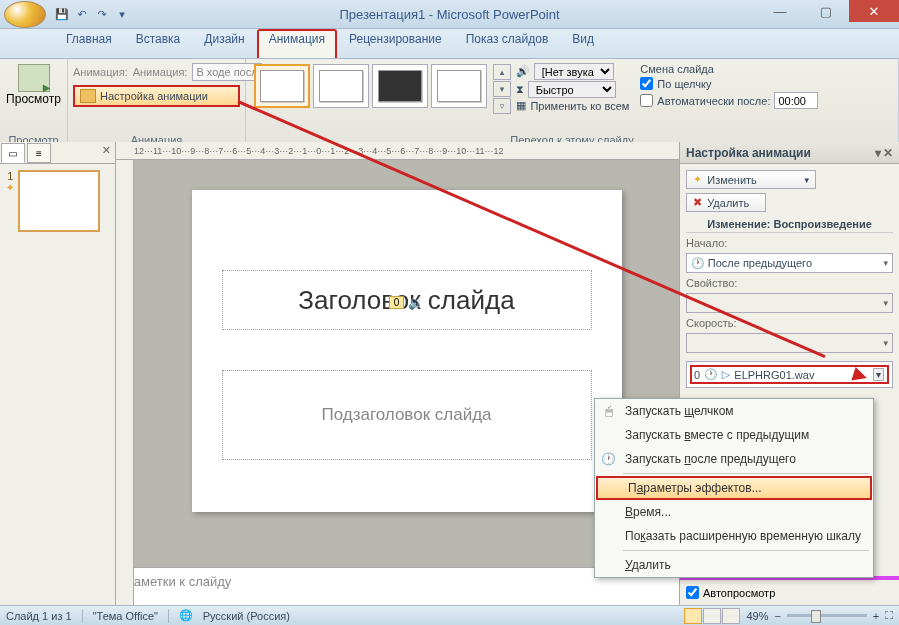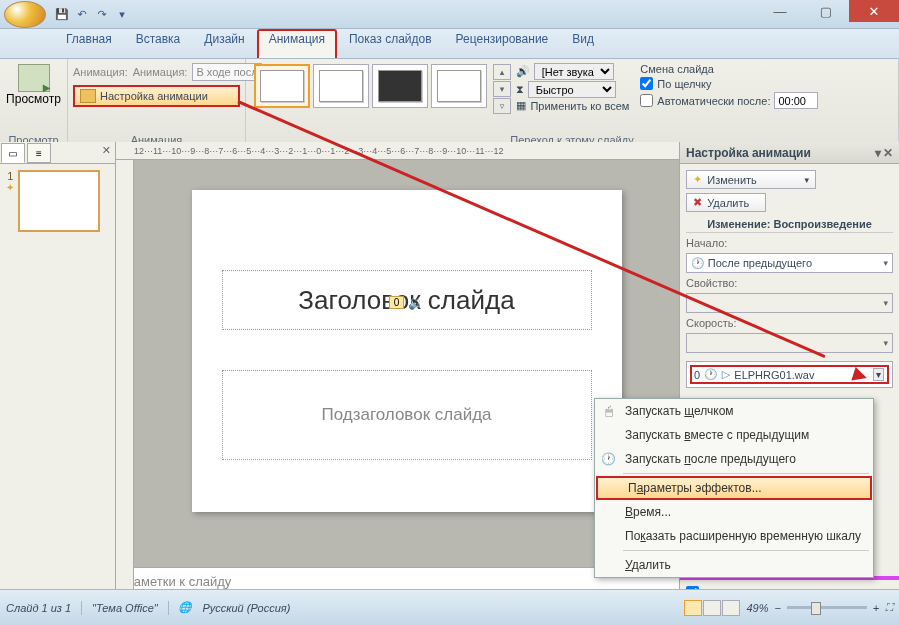--- a/index.html
+++ b/index.html
@@ -103,54 +103,55 @@
 
 
 .arrow-line { position:absolute; background:#c22; z-index:40; }
 .arrow1 { left:238px; top:100px; width:640px; height:3px; transform-origin:left center; transform:rotate(23.5deg); }
 .arrow-head { position:absolute; width:0; height:0; border:7px solid transparent; z-index:41; }
 .ah1 { left:853px; top:370px; border-left-color:#c22; border-left-width:14px; transform:rotate(18deg); }
 .arrow2 { left:865px; top:398px; width:3px; height:80px; }
 .ah2 { left:858px; top:476px; border-top-color:#c22; border-top-width:14px; }
 
 
-.status { position:absolute; bottom:0; left:0; right:0; height:36px; background:linear-gradient(#e2edf5,#c5d9e8); border-top:1px solid #a8b8c8; display:flex; align-items:center; font-size:11px; color:#3a4a5a; padding:0 6px; gap:10px;font-style:italic; }
+.status { position:absolute; bottom:0; left:0; right:0; height:20px; background:linear-gradient(#e2edf5,#c5d9e8); border-top:1px solid #a8b8c8; display:flex; align-items:center; font-size:11px; color:#3a4a5a; padding:0 6px; gap:10px; }
 .status-sep { width:1px; height:14px; background:#a8b8c8; }
 .zoom { margin-left:auto; display:flex; align-items:center; gap:6px; }
 .zoom-slider { width:80px; height:3px; background:#a8b8c8; position:relative; }
 .zoom-slider::after { content:""; position:absolute; left:30%; top:-4px; width:8px; height:11px; background:#e8e8e0; border:1px solid #888; }
 .viewbtns { display:flex; gap:1px; }
 .viewbtn { width:18px; height:16px; border:1px solid #aab; background:#f0f0e8; }
 .viewbtn.active { background:#ffe8b0; border-color:#e8a030; }
 </style>
 </head>
 <body>
 
 <div class="titlebar">
   <div class="office-btn"></div>
   <div class="qat">
     <span class="qat-ico">💾</span>
     <span class="qat-ico">↶</span>
     <span class="qat-ico">↷</span>
     <span class="qat-ico">▾</span>
   </div>
+  <div class="title">Презентация1 - Microsoft PowerPoint</div>
   <div class="winbtns">
     <div class="winbtn">—</div>
     <div class="winbtn">▢</div>
     <div class="winbtn close">✕</div>
   </div>
 </div>
 
 <div class="tabs">
   <div class="tab">Главная</div>
   <div class="tab">Вставка</div>
   <div class="tab">Дизайн</div>
   <div class="tab active">Анимация</div>
+  <div class="tab">Рецензирование</div>
   <div class="tab">Показ слайдов</div>
-  <div class="tab">Рецензирование</div>
   <div class="tab">Вид</div>
 </div>
 
 <div class="ribbon">
   <div class="rgroup" style="width:68px">
     <div class="preview-btn">
       <div class="preview-ico"></div>
       <span>Просмотр</span>
     </div>
     <div class="rgroup-label">Просмотр</div>

